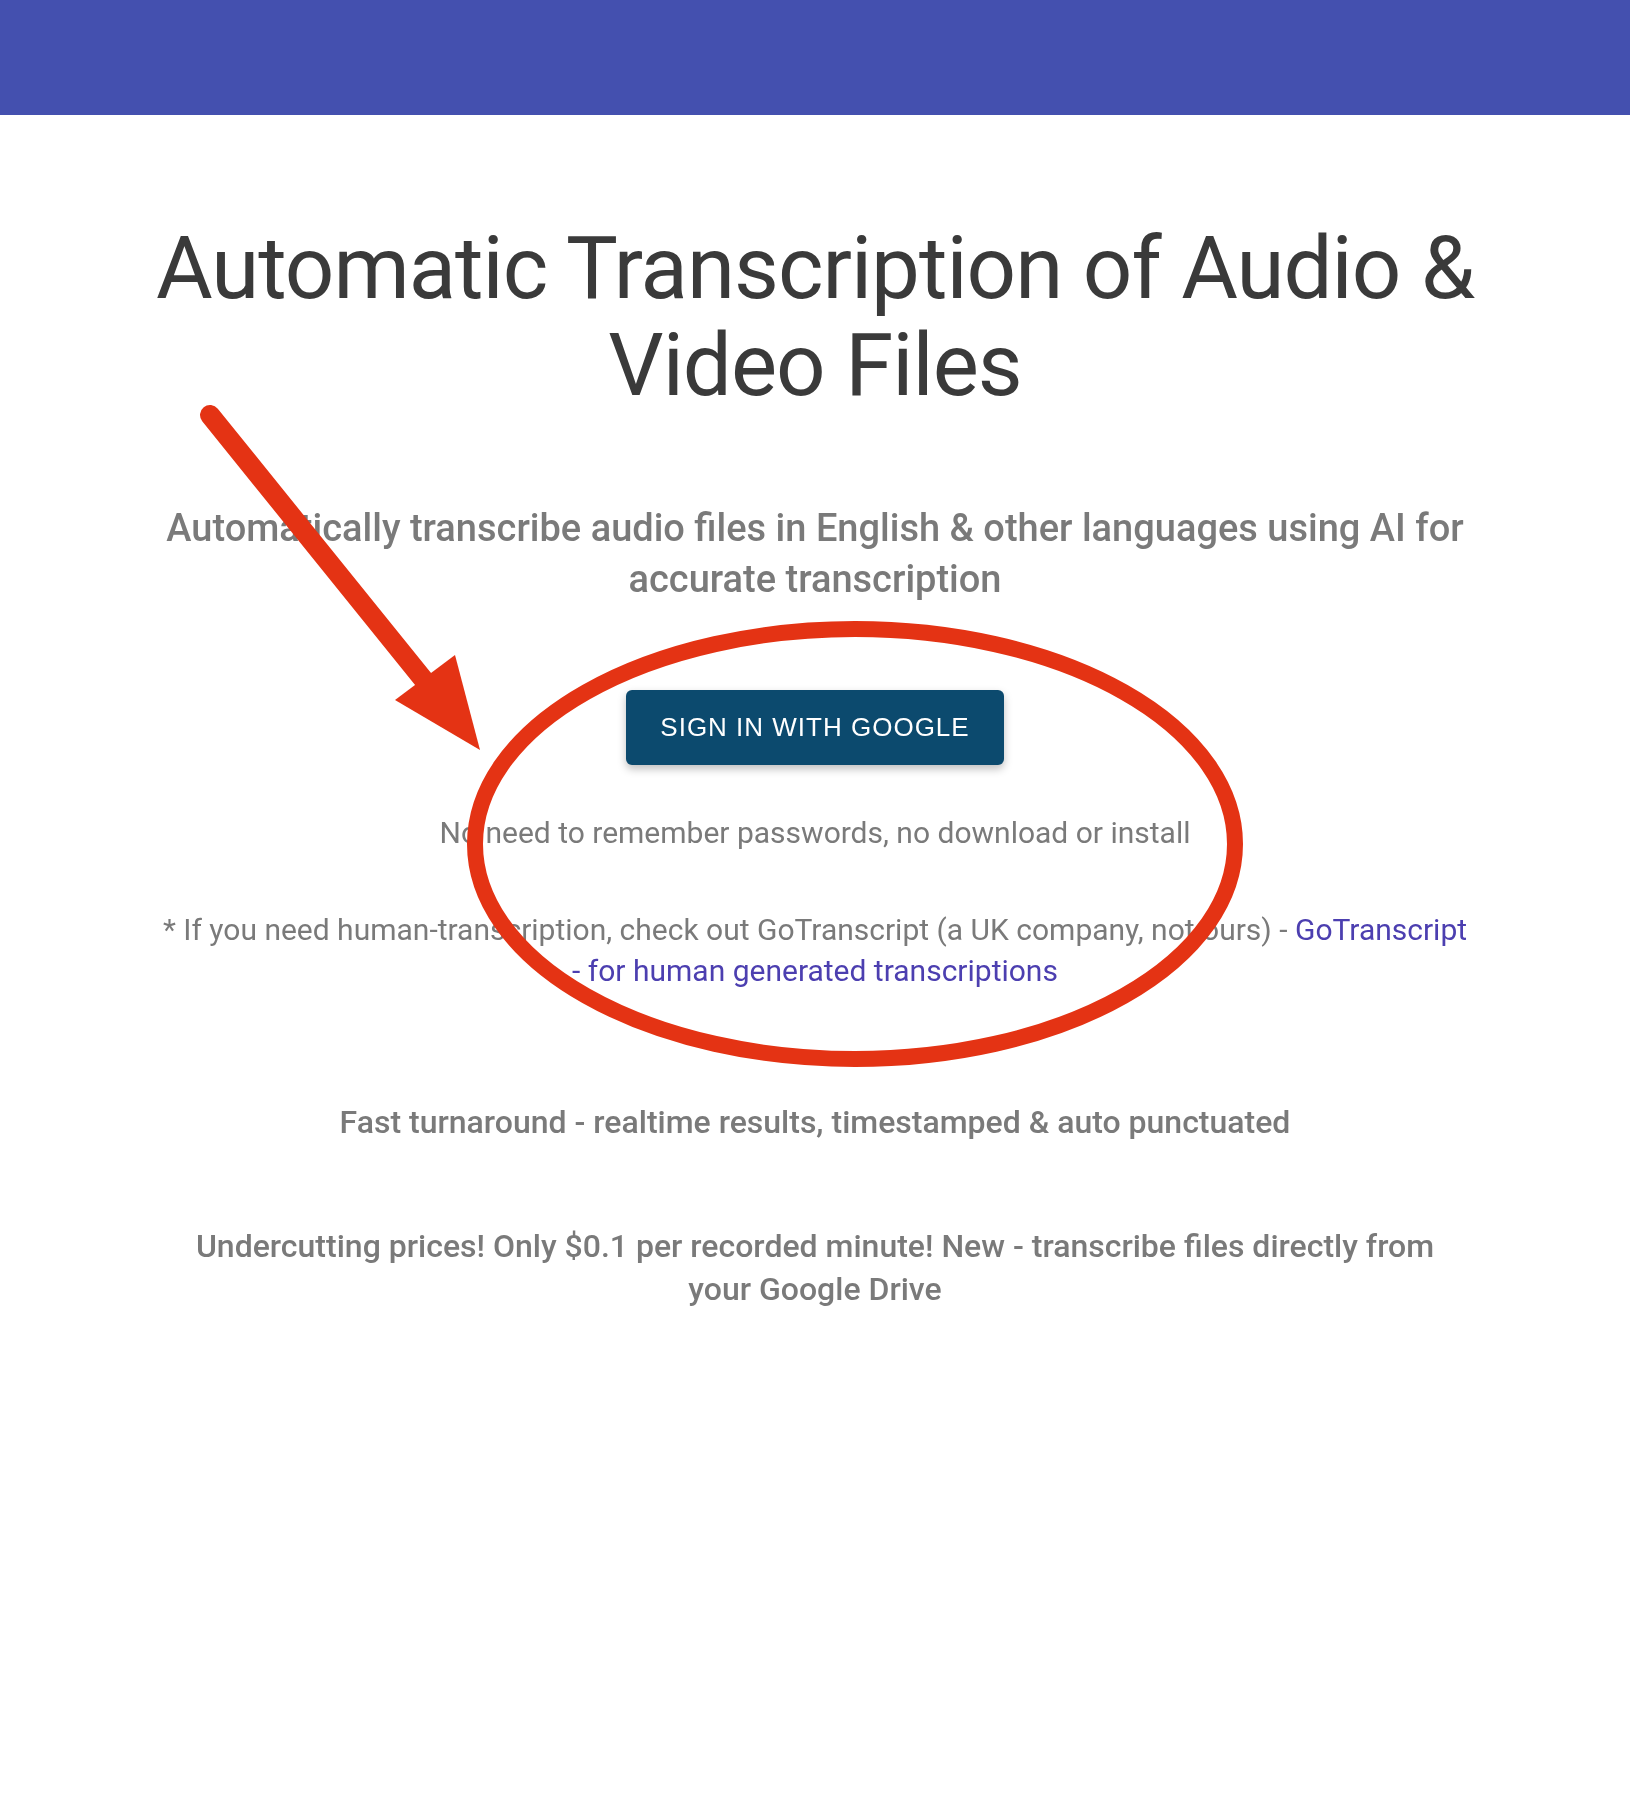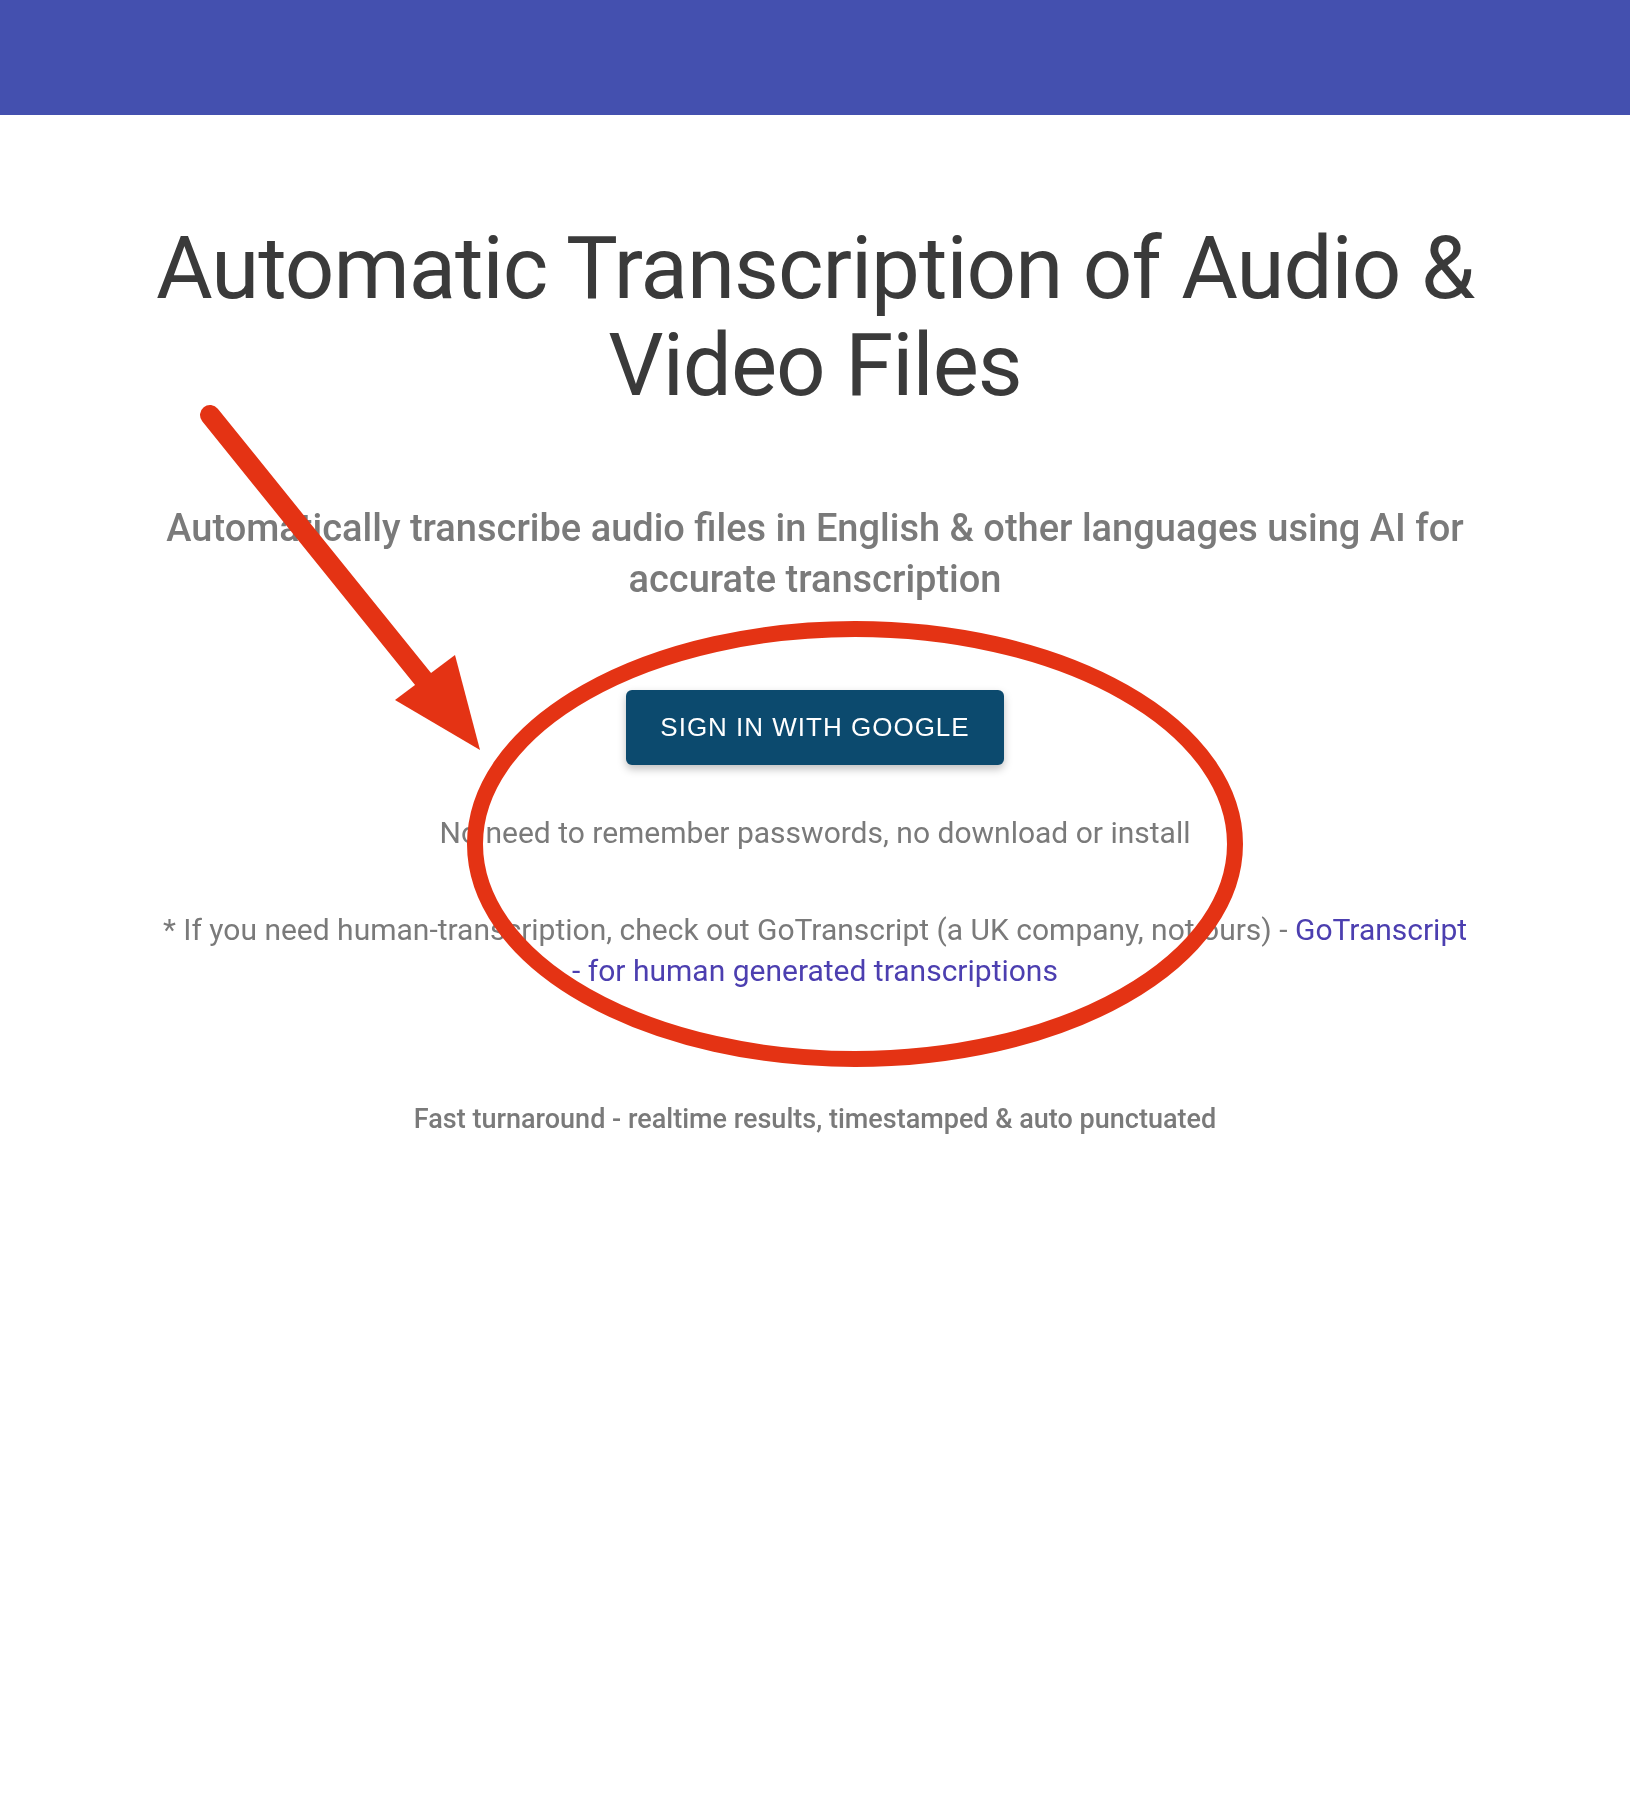--- a/index.html
+++ b/index.html
@@ -64,21 +64,21 @@
       color: #7a7a7a;
       line-height: 1.35;
       margin-bottom: 110px;
       padding: 0 40px;
     }
     .link-text {
       color: #4c3fb0;
       text-decoration: none;
     }
     .feature-text {
-      font-size: 27px;
+      font-size: 32px;
       font-weight: 500;
       color: #7a7a7a;
       line-height: 1.35;
       margin-bottom: 80px;
       padding: 0 60px;
     }
     .annotation-overlay {
       position: absolute;
       top: 0;
       left: 0;
@@ -103,20 +103,21 @@
   <p class="note-text">No need to remember passwords, no download or install</p>
 
   <p class="human-transcript-note">
     <span>* If you need human-transcription, check out GoTranscript (a UK company, not ours) - </span>
     <a href="#" class="link-text">GoTranscript - for human generated transcriptions</a>
   </p>
 
   <p class="feature-text">Fast turnaround - realtime results, timestamped &amp; auto punctuated</p>
 
 
+  <p class="feature-text">Undercutting prices! Only $0.1 per recorded minute! New - transcribe files directly from your Google Drive</p>
 </div>
 
 <svg class="annotation-overlay" width="1630" height="1812" viewBox="0 0 1630 1812">
 
   <ellipse cx="855" cy="844" rx="380" ry="215" fill="none" stroke="#e43314" stroke-width="16"></ellipse>
 
   <g>
     <line x1="210" y1="415" x2="440" y2="700" stroke="#e43314" stroke-width="20" stroke-linecap="round"></line>
     <polygon points="480,750 395,700 455,655" fill="#e43314"></polygon>
   </g>

